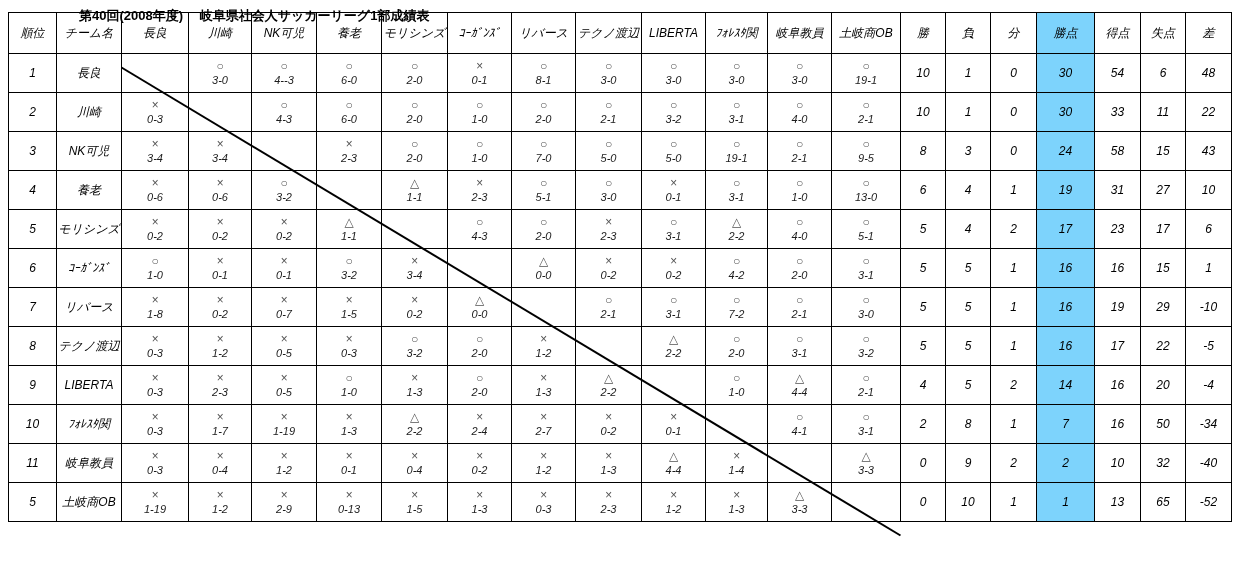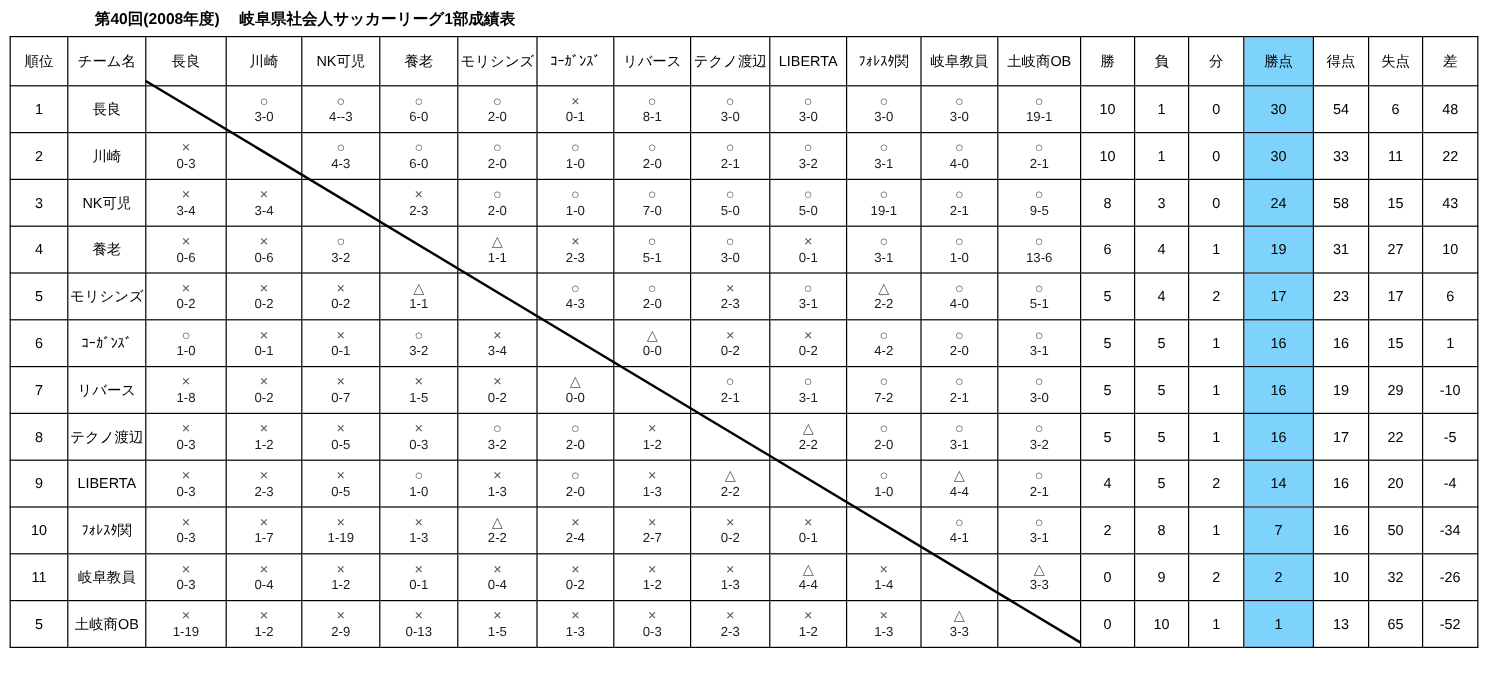--- a/index.html
+++ b/index.html
@@ -1,19 +1,19 @@
 <!DOCTYPE html>
 <html><head>
 <meta charset="utf-8">
 <style>
   html,body{margin:0;padding:0;background:#ffffff;color:#000;
     font-family:"Liberation Sans","DejaVu Sans",sans-serif;}
   .page{position:relative;width:1256px;height:581px;background:#fff;overflow:hidden;}
   .title{position:absolute;left:47px;top:7px;font-size:13px;font-weight:bold;white-space:pre;margin-left:32px;}
-  table.standings{position:absolute;left:8px;top:30px;border-collapse:collapse;table-layout:fixed;}
+  table.standings{position:absolute;left:8px;top:12px;border-collapse:collapse;table-layout:fixed;font-style:italic;}
   table.standings th,table.standings td{
     border:1px solid #000;padding:0;margin:0;text-align:center;vertical-align:middle;
     font-size:12px;font-weight:normal;overflow:hidden;white-space:nowrap;}
   thead th{height:40px;}
   tbody td{height:38px;}
   .sym{display:block;line-height:14px;font-size:12px;color:#545454;}
   .score{display:block;line-height:14px;font-size:11px;color:#1c1c1c;}
   .points-col{background:#7dd3fc;}
   td.points-col{font-weight:bold;font-size:14px;}
   #diag{position:absolute;left:0;top:0;pointer-events:none;}
@@ -280,21 +280,21 @@
           <td>
             <span class="sym">○</span>
             <span class="score">3-1</span>
           </td>
           <td>
             <span class="sym">○</span>
             <span class="score">1-0</span>
           </td>
           <td>
             <span class="sym">○</span>
-            <span class="score">13-6</span>
+            <span class="score">13-0</span>
           </td>
           <td>6</td>
           <td>4</td>
           <td>1</td>
           <td class="points-col">19</td>
           <td>31</td>
           <td>27</td>
           <td>10</td>
         </tr>
         <tr>
@@ -680,21 +680,21 @@
           <td>
             <span class="sym">△</span>
             <span class="score">3-3</span>
           </td>
           <td>0</td>
           <td>9</td>
           <td>2</td>
           <td class="points-col">2</td>
           <td>10</td>
           <td>32</td>
-          <td>-26</td>
+          <td>-40</td>
         </tr>
         <tr>
           <td>5</td>
           <td>土岐商OB</td>
           <td>
             <span class="sym">×</span>
             <span class="score">1-19</span>
           </td>
           <td>
             <span class="sym">×</span>

